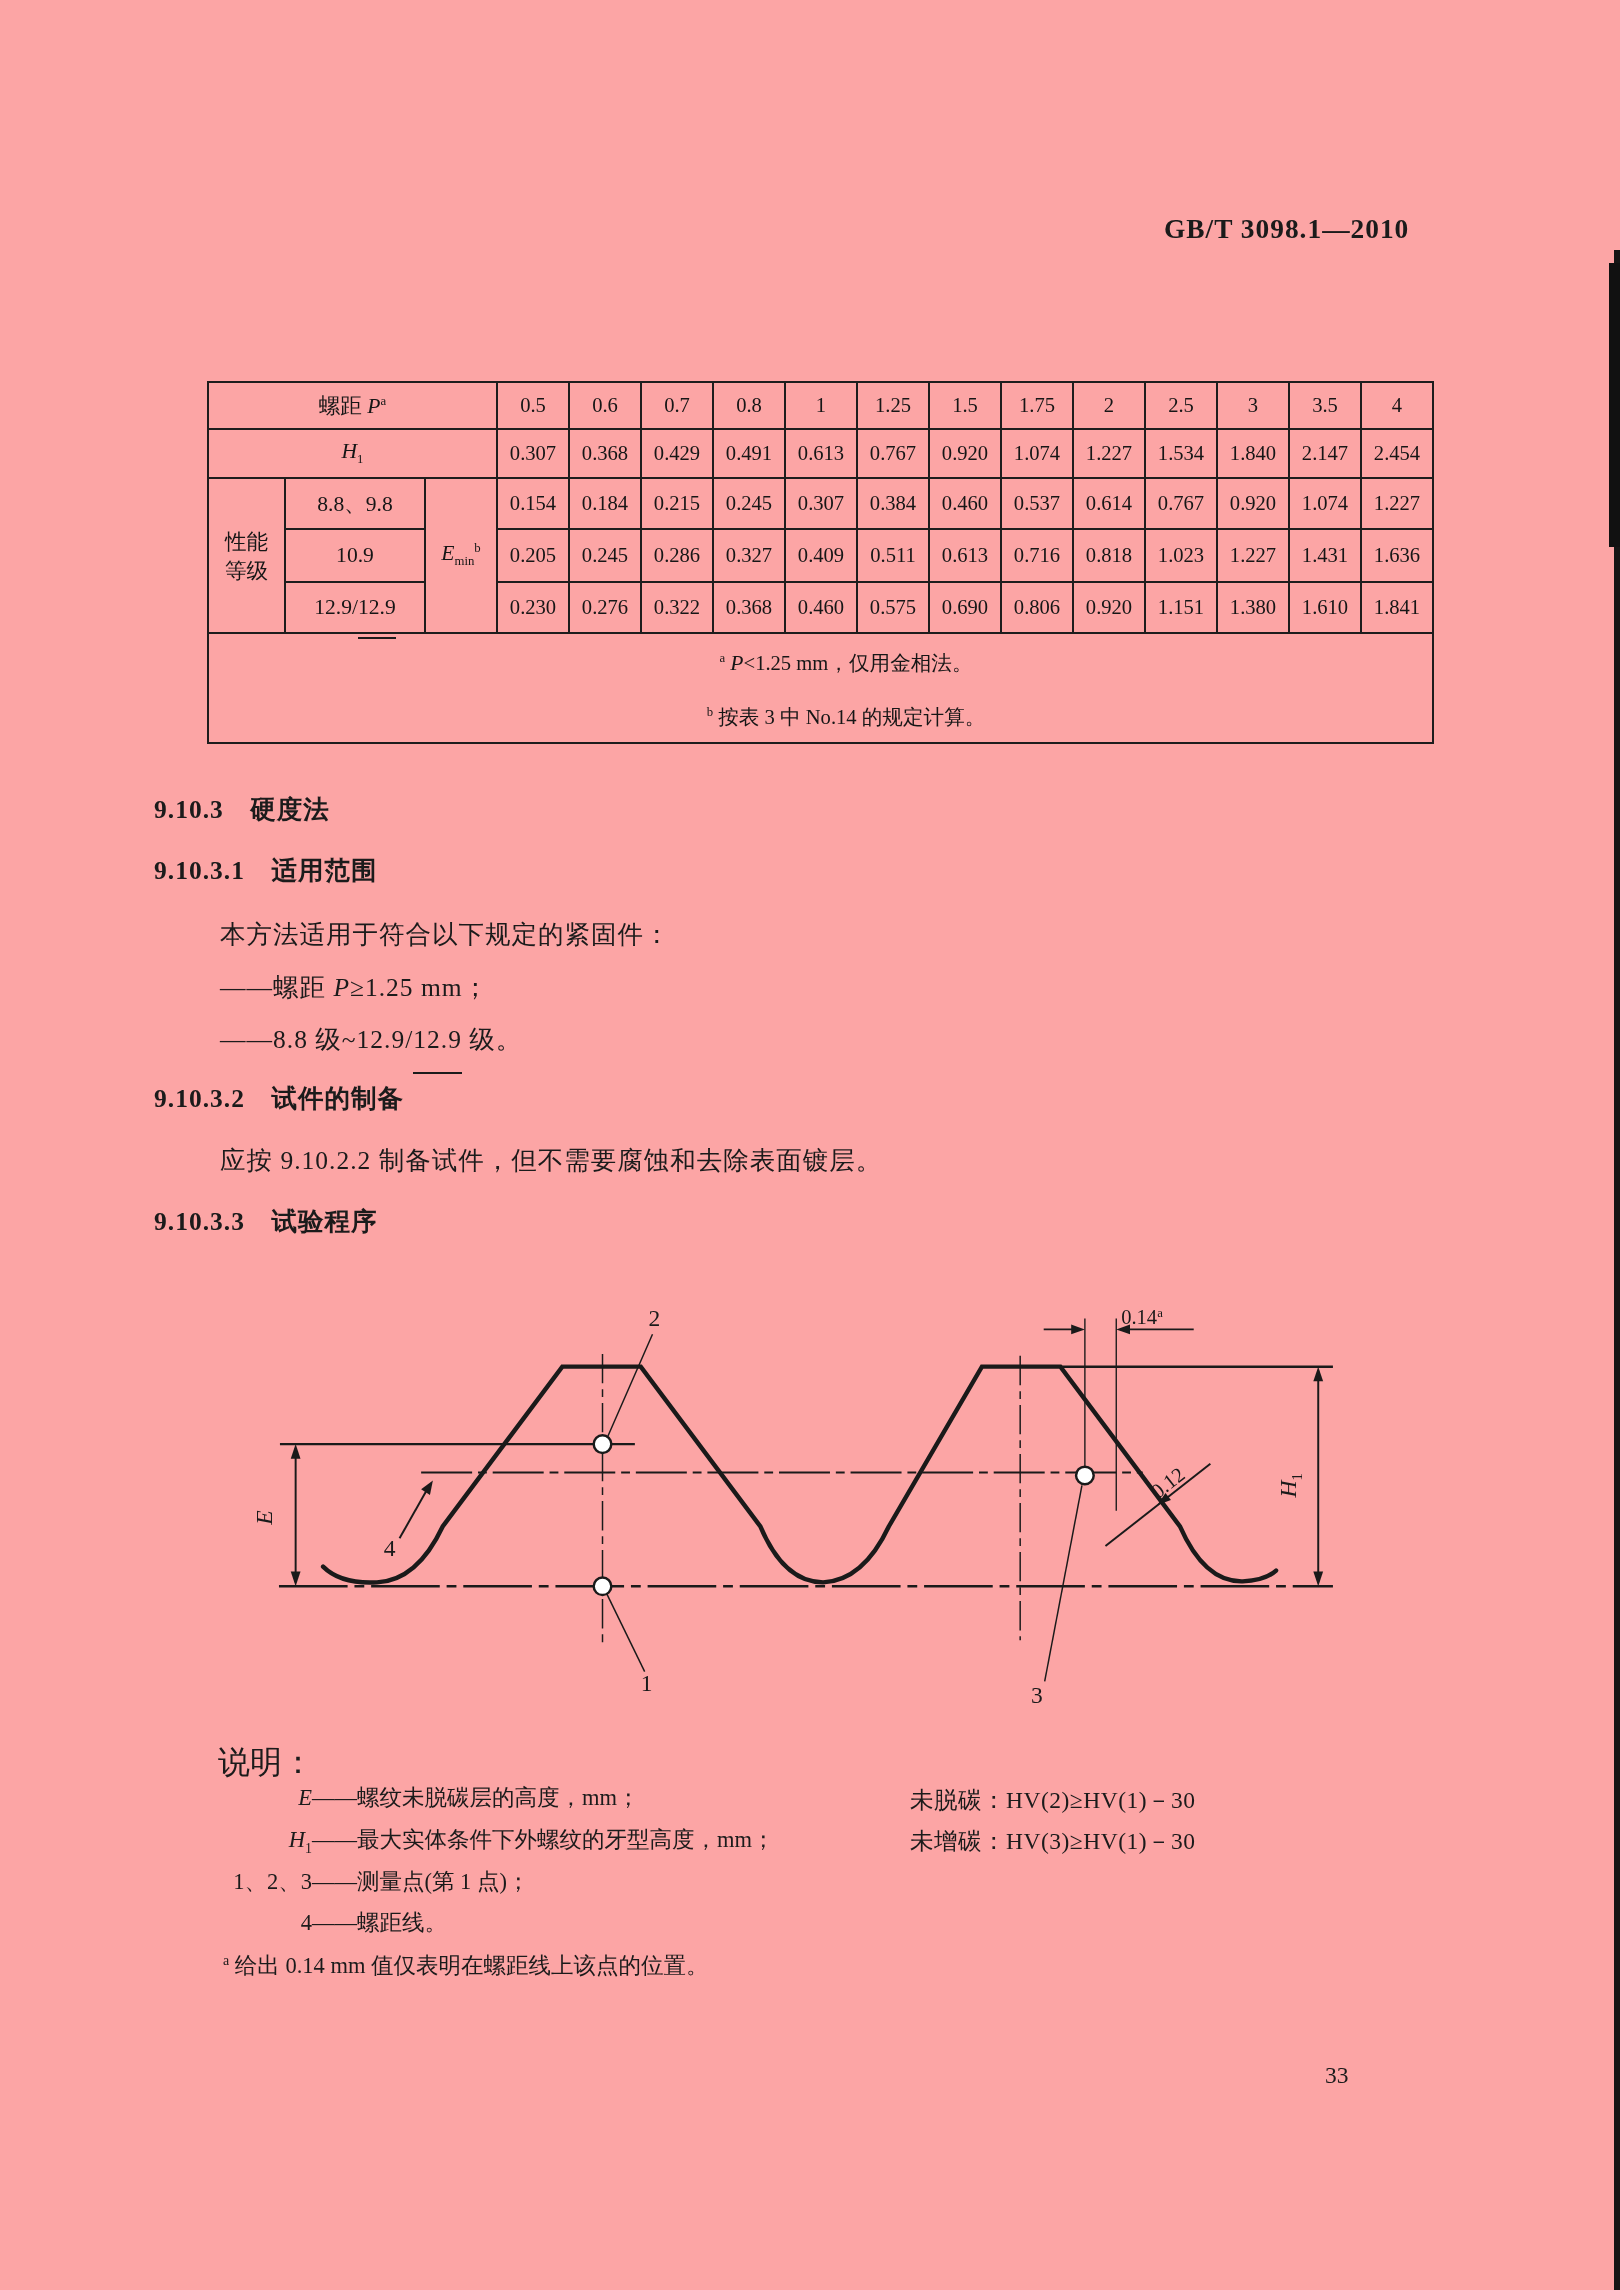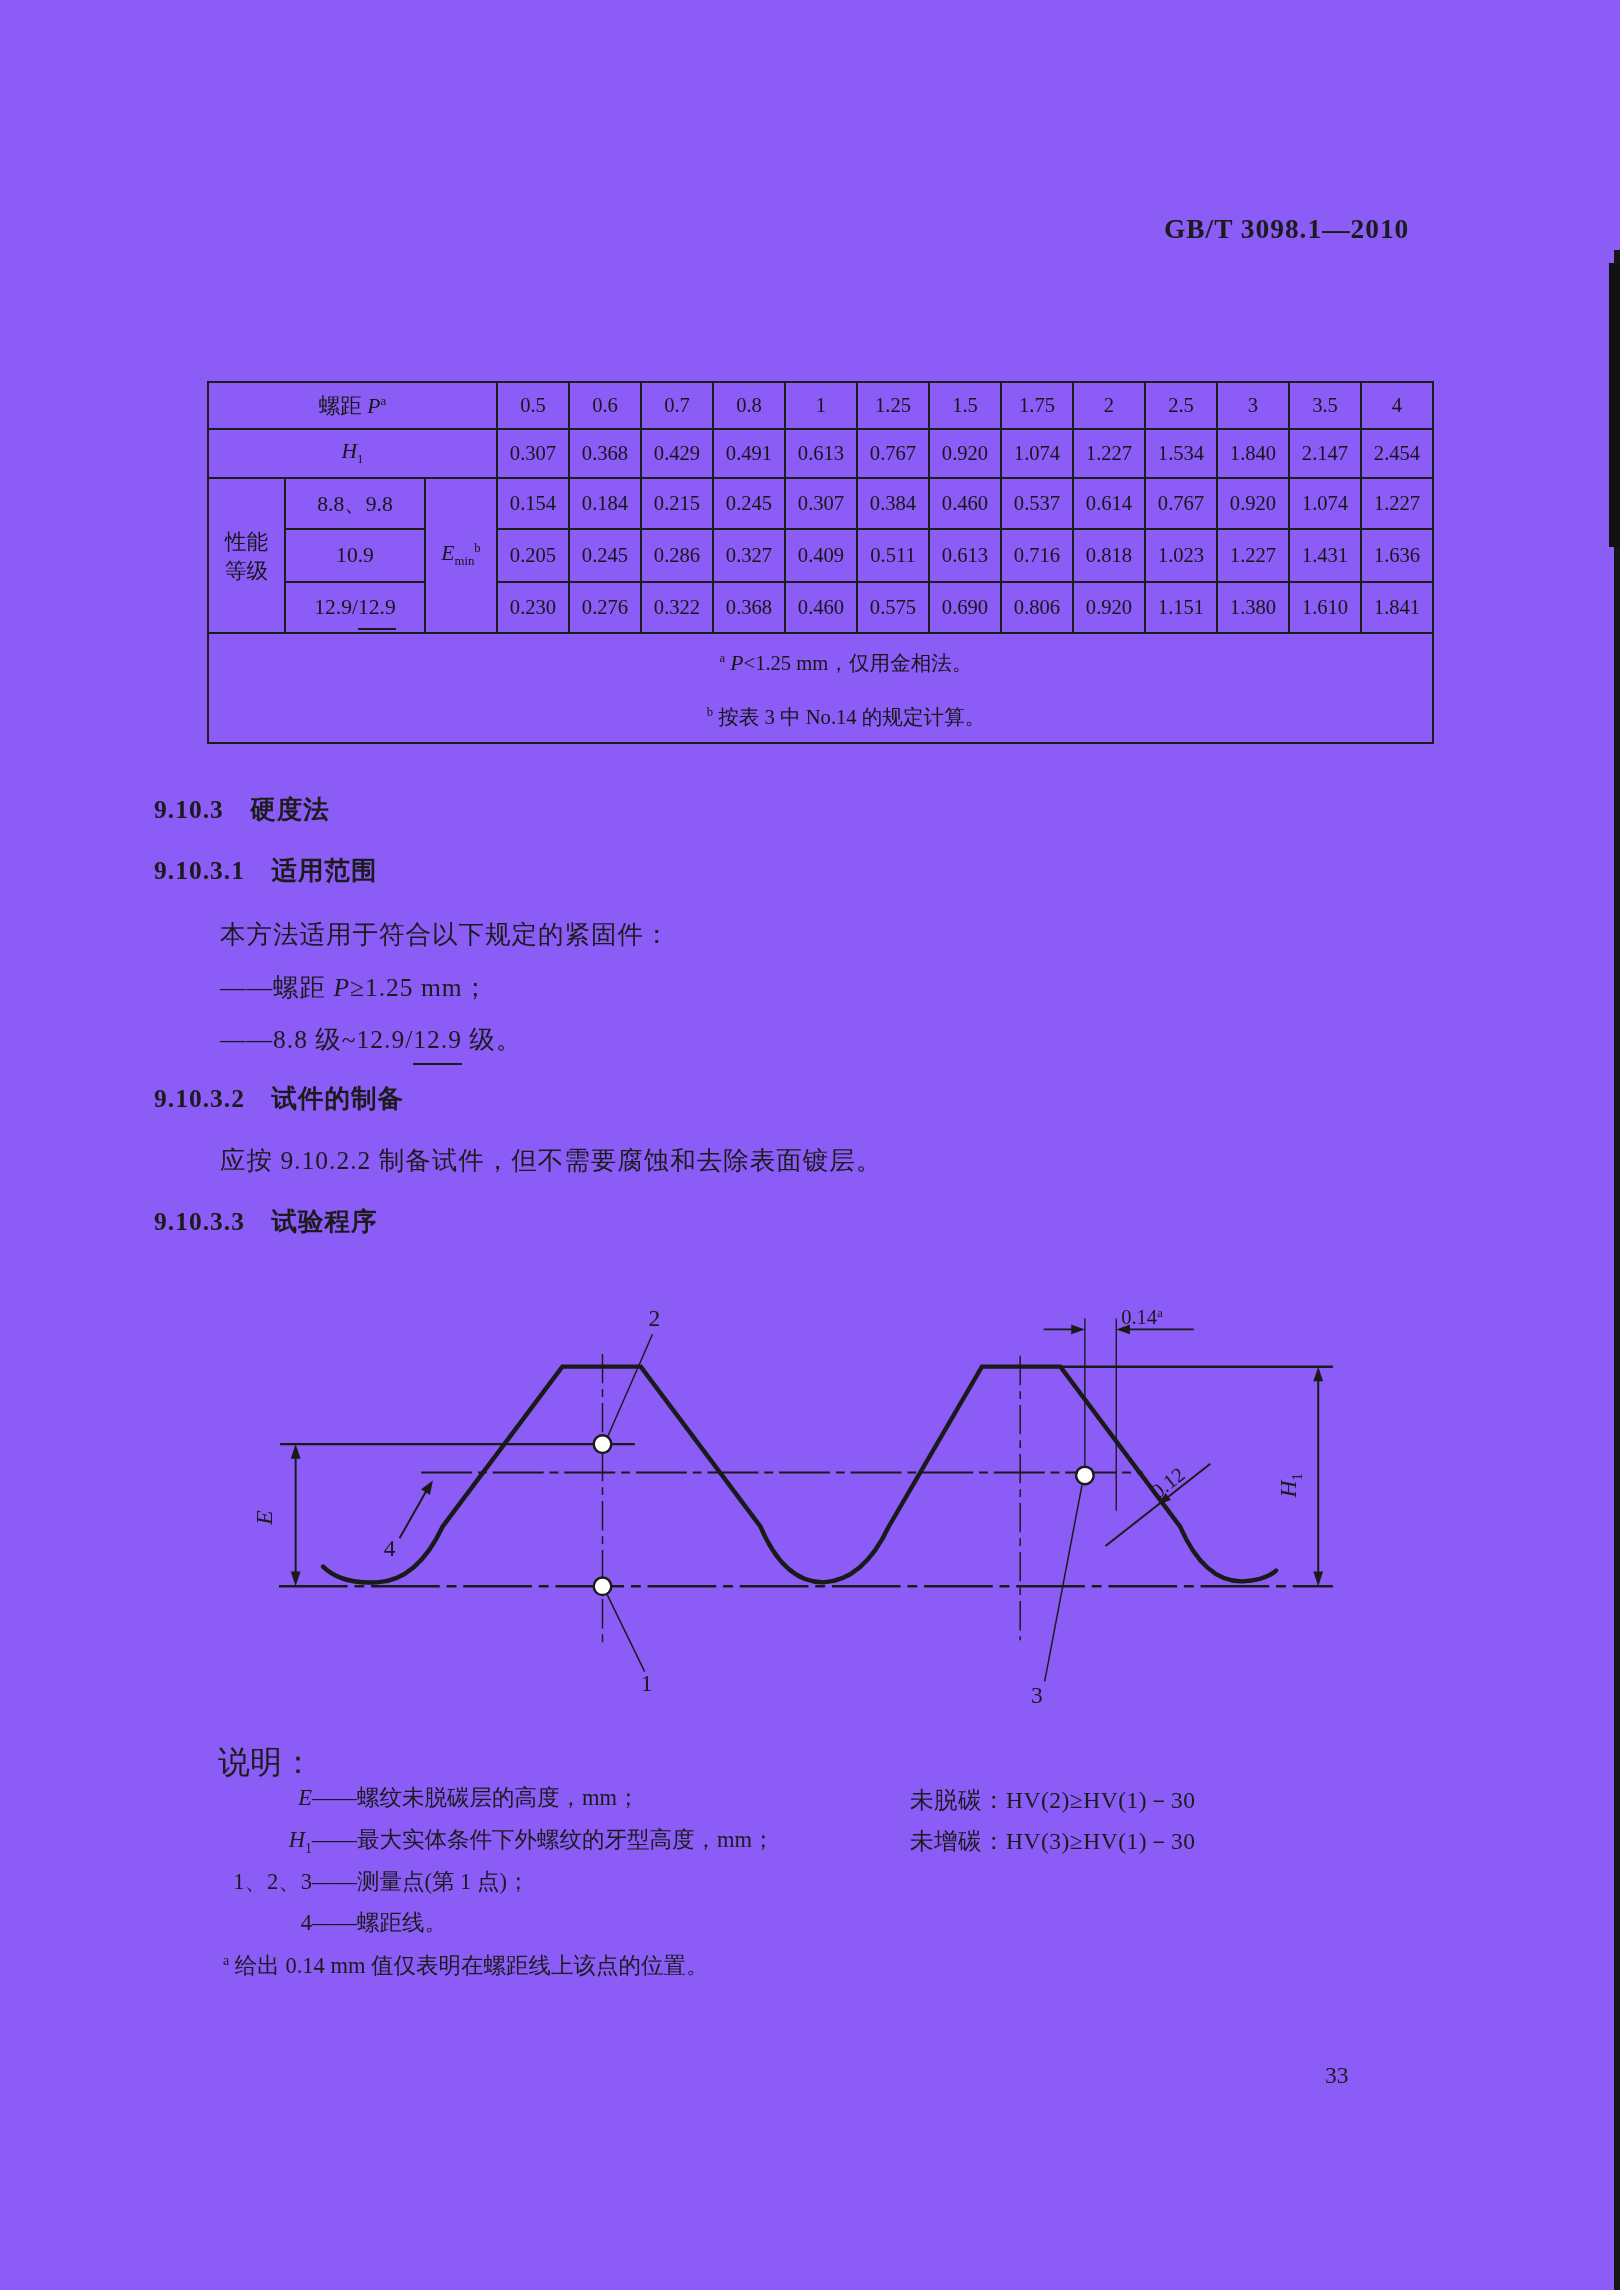--- a/index.html
+++ b/index.html
@@ -1,37 +1,37 @@
 <!DOCTYPE html>
 <html><head>
 <meta charset="utf-8">
 <style>
   html,body{margin:0;padding:0;background:#e8e8e8;}
   .page{
     position:relative;width:1620px;height:2291px;margin:0 auto;
-    background:#8b5cf6;color:#1b1b1b;overflow:hidden;
+    background:#fca5a5;color:#1b1b1b;overflow:hidden;
     font-family:"Liberation Serif","DejaVu Serif",serif;
   }
   .abs{position:absolute;}
   
   .scan-edge{position:absolute;right:0;top:250px;width:5.9px;height:2041px;background:#161616;}
   .scan-edge-blob{position:absolute;right:0;top:263px;width:10.8px;height:284px;background:#111;}
   
   .doc-code{left:1164px;top:214px;font-size:27.4px;font-weight:bold;letter-spacing:1px;}
   
   .tbl-title{left:196px;top:320px;width:1274px;text-align:center;font-size:24.5px;font-weight:bold;letter-spacing:0.5px;}
   
   table.t18{position:absolute;left:207px;top:381px;width:1223px;border-collapse:collapse;table-layout:fixed;border:2.9px solid #151515;}
   table.t18 td{border:2px solid #1d1d1d;text-align:center;vertical-align:middle;font-size:20.6px;padding:0;color:#161616;}
   table.t18 .cjk{font-size:21.6px;}
   table.t18 .sym{font-style:italic;font-size:21.6px;}
   sup{font-size:62%;} sub{font-size:62%;}
   td.footcell{text-align:center;padding-left:51px !important;font-size:21.6px;margin-top:44px;}
   td.footcell .fline{line-height:49px;}
-  .ul{border-bottom:2px solid #1b1b1b;padding-bottom:9px;}
+  .ul{border-bottom:2px solid #1b1b1b;padding-bottom:18px;}
   
   .hd{font-size:25.5px;font-weight:bold;letter-spacing:1px;}
   .bd{font-size:25.5px;letter-spacing:1px;}
   .s1{left:154px;top:792px;} .s2{left:154px;top:853px;}
   .p1{left:220px;top:917px;} .p2{left:220px;top:970px;} .p3{left:220px;top:1022px;}
   .s3{left:154px;top:1081px;} .p4{left:220px;top:1143px;}
   .s4{left:154px;top:1204px;} .p5{left:220px;top:1265px;}
   
   .fig{left:176px;top:1299px;width:1255px;height:451px;}
   

